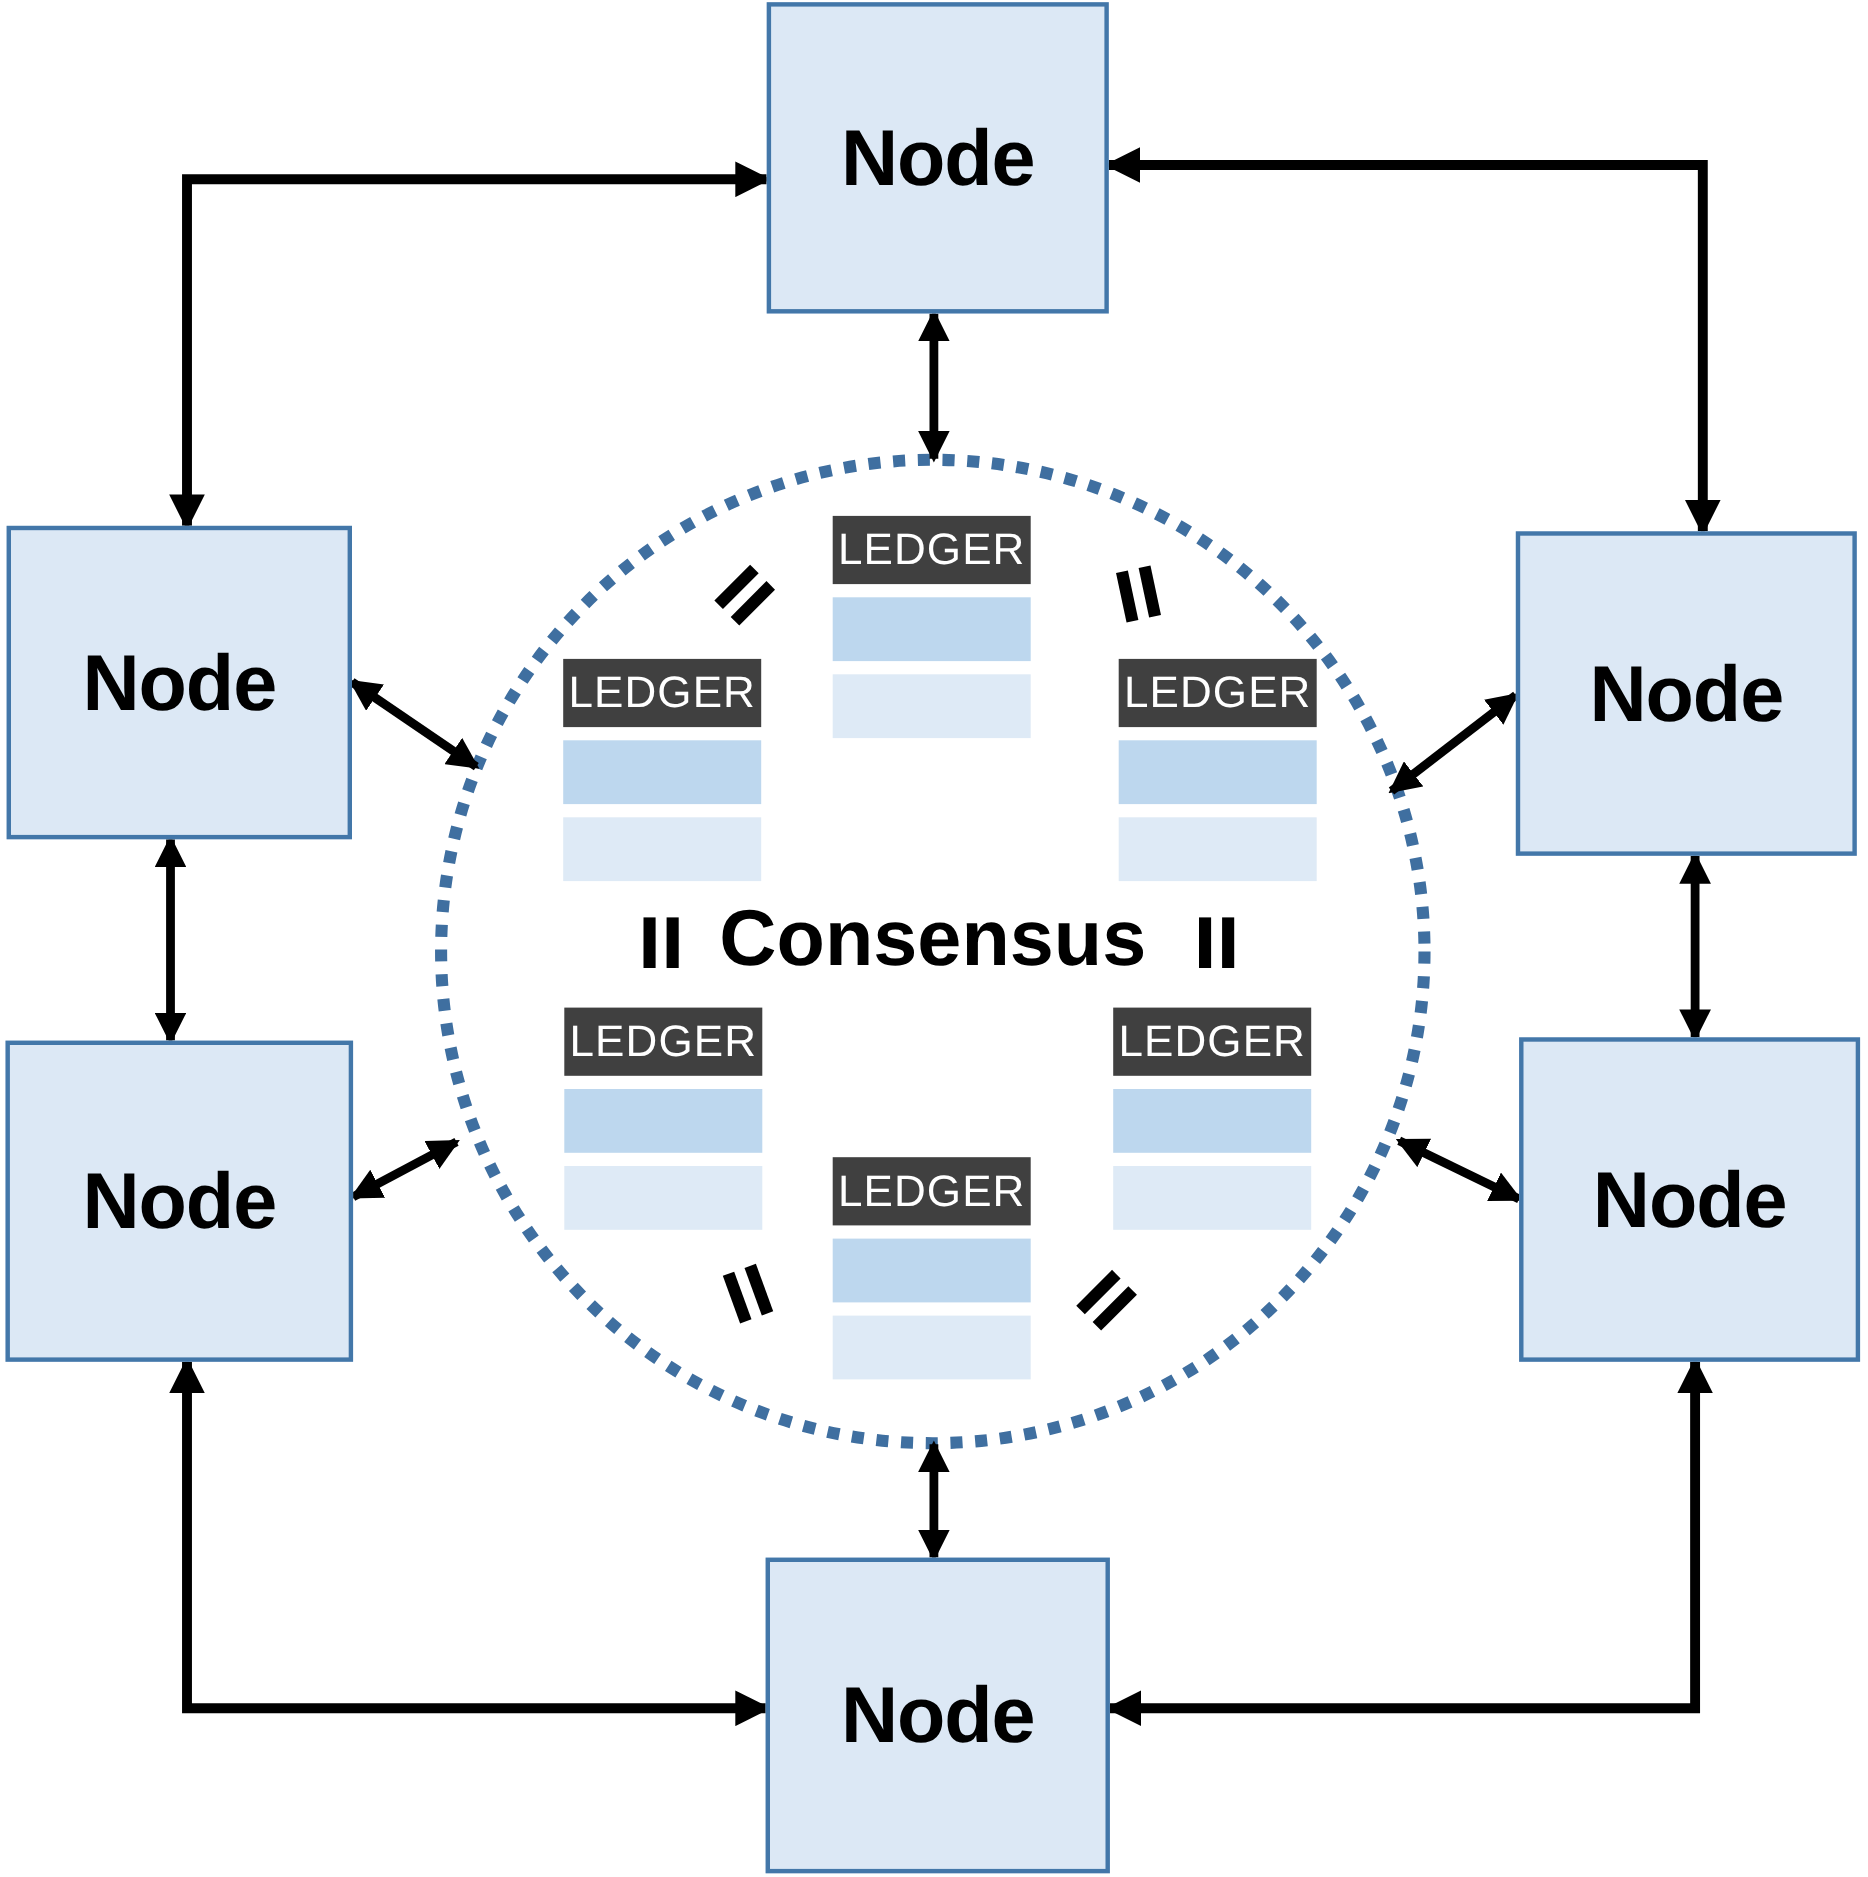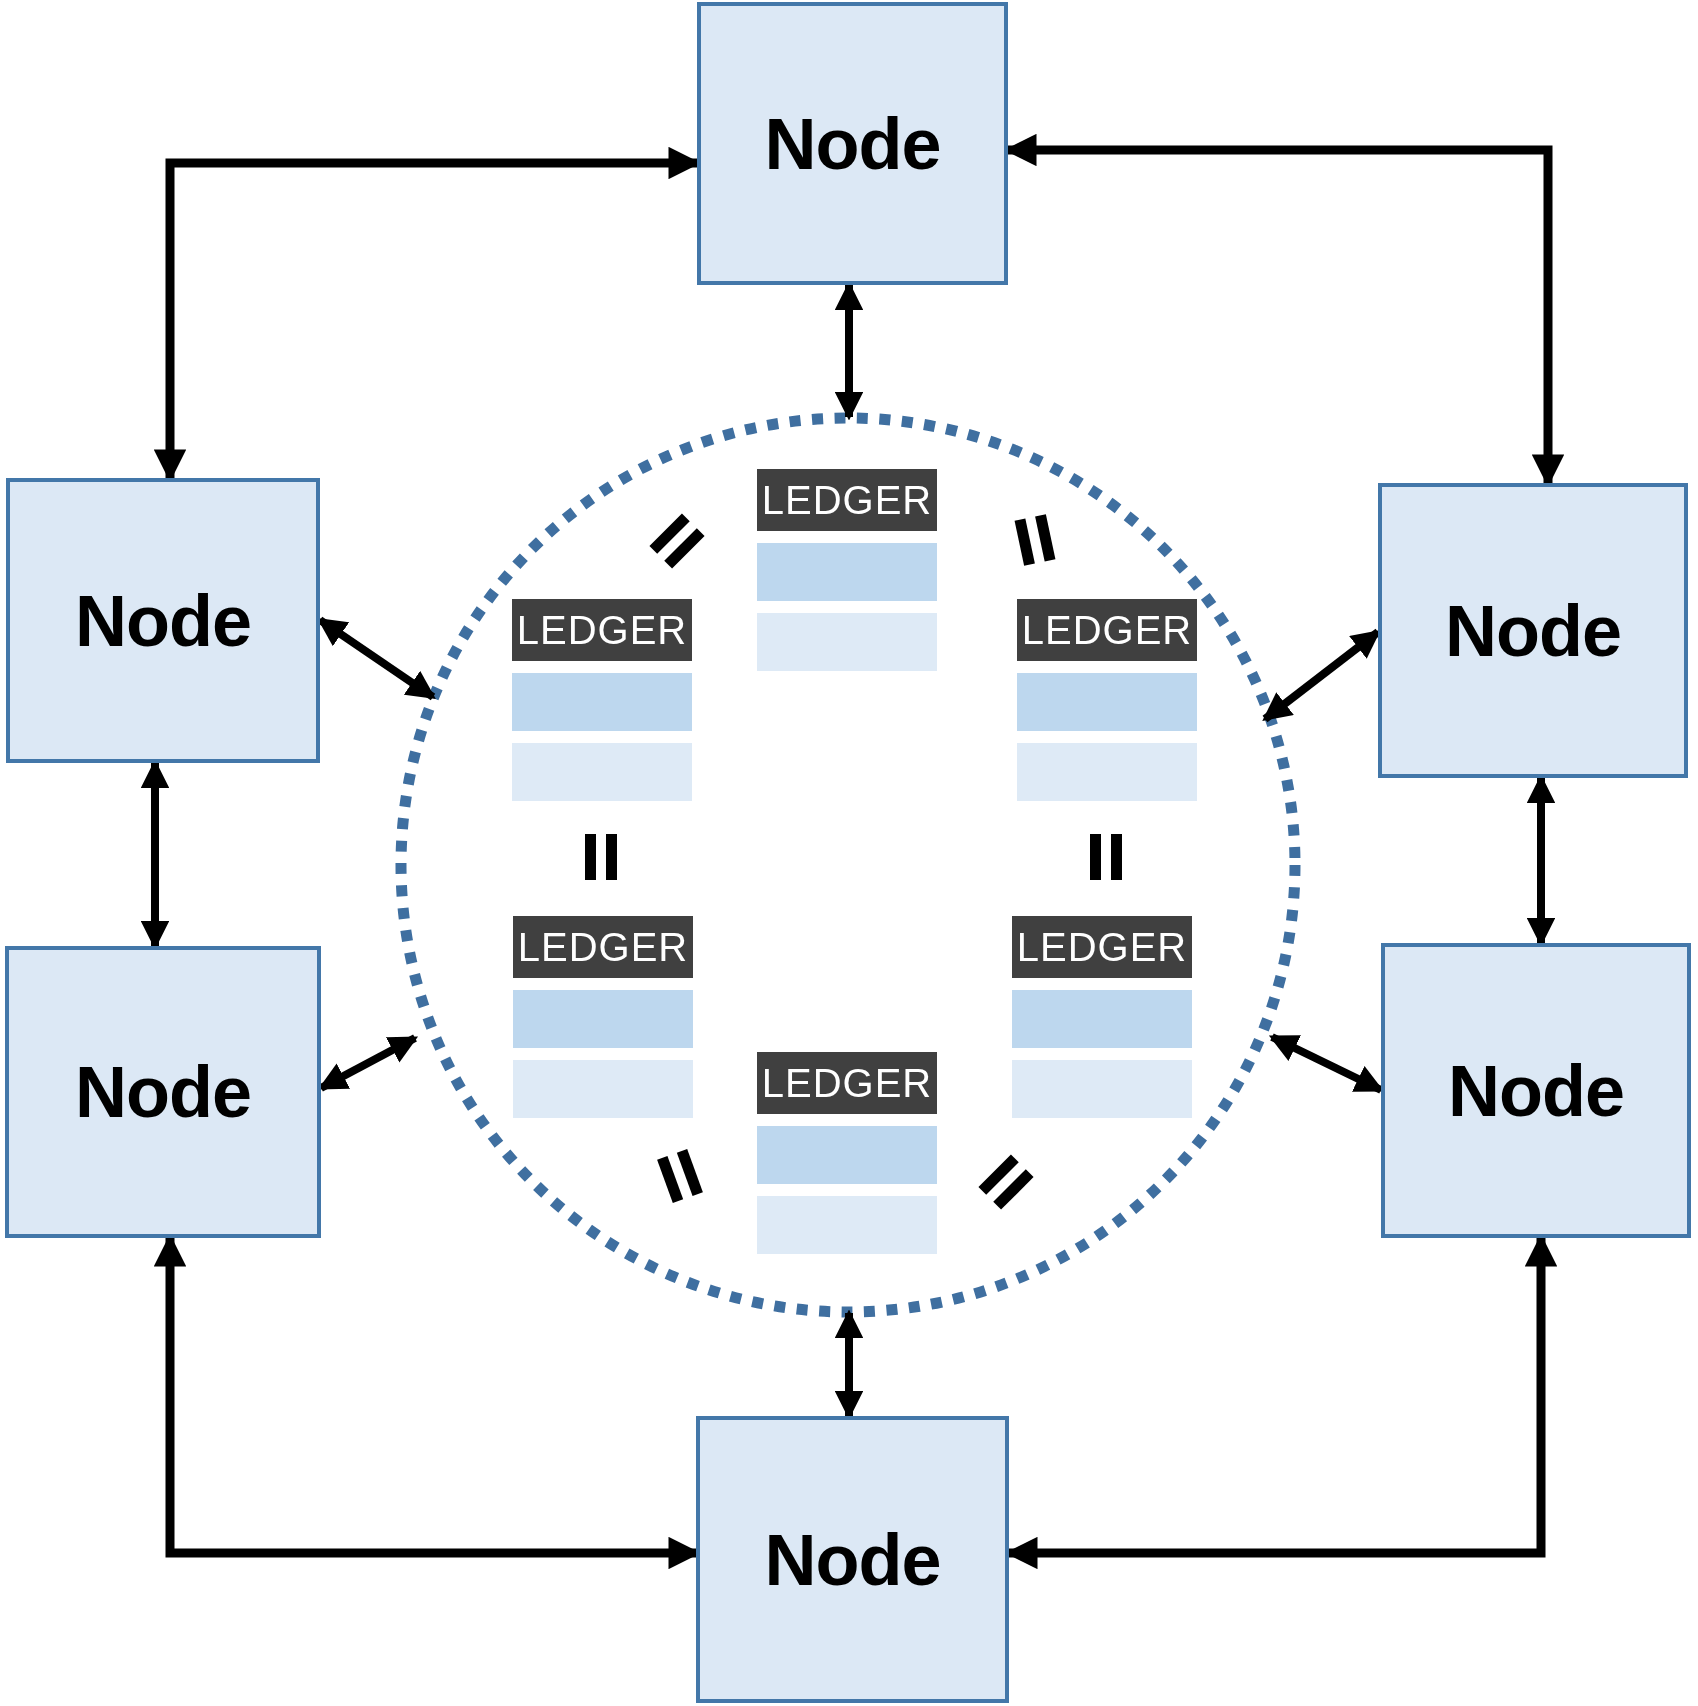--- a/index.html
+++ b/index.html
@@ -130,20 +130,21 @@
     <div class="ledger-header">LEDGER</div>
     <div class="ledger-row row-a"></div>
     <div class="ledger-row row-b"></div>
   </div>
   <div class="ledger" style="left:757px; top:1052px;">
     <div class="ledger-header">LEDGER</div>
     <div class="ledger-row row-a"></div>
     <div class="ledger-row row-b"></div>
   </div>
 
+  <div class="consensus">Consensus</div>
 
   <div class="equals eq-ul">
       <i></i>
       <i></i>
     </div>
   <div class="equals eq-ur">
       <i></i>
       <i></i>
     </div>
   <div class="equals eq-ml">

